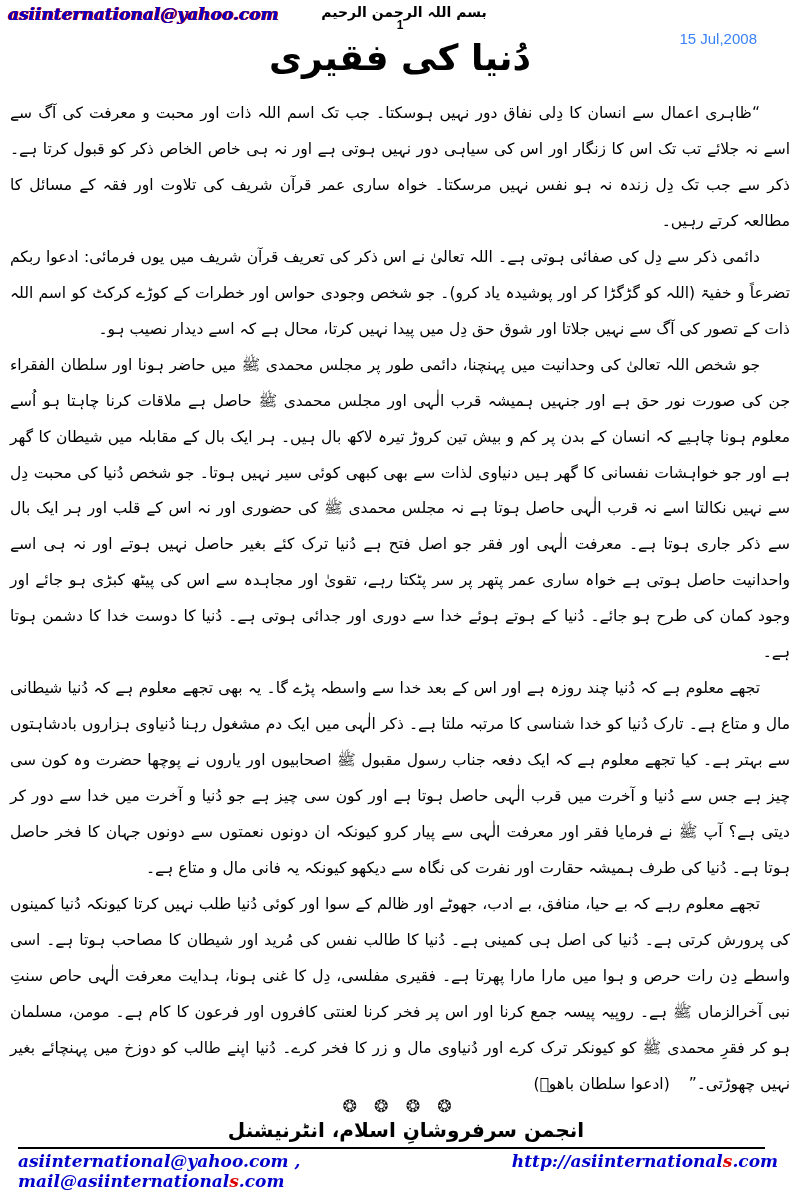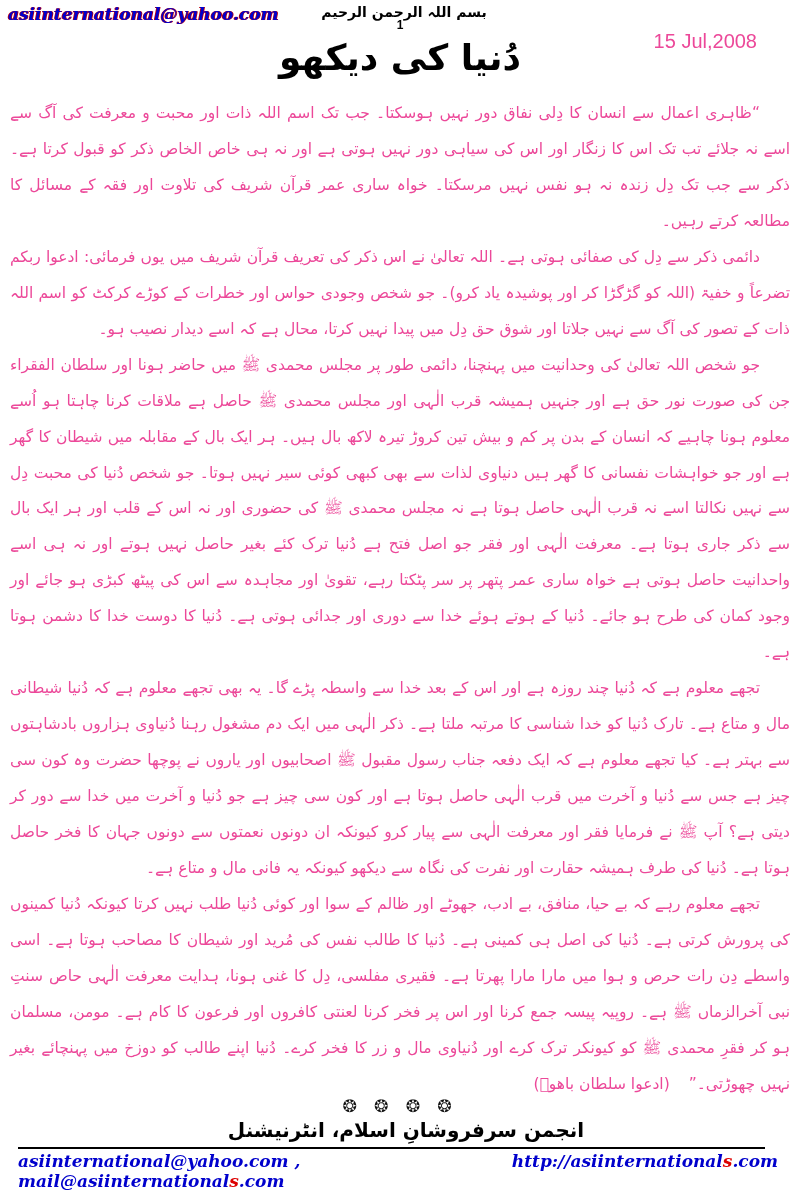--- a/index.html
+++ b/index.html
@@ -39,31 +39,31 @@
   }
   .doc-title {
     margin-top:6px;
     font-size:36px; font-weight:bold;
     direction:rtl;
     line-height:44px;
   }
   .date {
     position:absolute; top:30px; right:43px;
     font-family:"Liberation Sans", sans-serif;
-    font-size:20px;
-    color:#ec4899;
+    font-size:15px;
+    color:#3b82f6;
   }
   
   .body-text {
     position:absolute; top:96px; left:10px; right:10px;
     direction:rtl;
     text-align:justify;
     font-size:15.5px;
     line-height:2.32;
-    color:#ec4899;
+    color:#000000;
   }
   .body-text p { text-indent:30px; margin:0; }
   .attribution { white-space:nowrap; padding-right:14px; }
   
   .ornament-row {
     position:absolute; top:1096px; left:0; right:0;
     text-align:center;
     font-size:17px;
     letter-spacing:6px;
     color:#111;
@@ -93,21 +93,21 @@
 </head>
 <body>
 
 <div class="page">
 
   <a class="email-top" href="#">asiinternational@yahoo.com</a>
 
   <div class="center-stack">
     <div class="bismillah">بسم اللہ الرحمن الرحیم</div>
     <div class="page-num">1</div>
-    <div class="doc-title">دُنیا کی دیکھو</div>
+    <div class="doc-title">دُنیا کی فقیری</div>
   </div>
 
   <div class="date">15 Jul,2008</div>
 
   <div class="body-text">
     <p>“ظاہری اعمال سے انسان کا دِلی نفاق دور نہیں ہوسکتا۔ جب تک اسم اللہ ذات اور محبت و معرفت کی آگ سے اسے نہ جلائے تب تک اس کا زنگار اور اس کی سیاہی دور نہیں ہوتی ہے اور نہ ہی خاص الخاص ذکر کو قبول کرتا ہے۔ ذکر سے جب تک دِل زندہ نہ ہو نفس نہیں مرسکتا۔ خواہ ساری عمر قرآن شریف کی تلاوت اور فقہ کے مسائل کا مطالعہ کرتے رہیں۔</p>
     <p>دائمی ذکر سے دِل کی صفائی ہوتی ہے۔ اللہ تعالیٰ نے اس ذکر کی تعریف قرآن شریف میں یوں فرمائی: ادعوا ربکم تضرعاً و خفیۃ (اللہ کو گڑگڑا کر اور پوشیدہ یاد کرو)۔ جو شخص وجودی حواس اور خطرات کے کوڑے کرکٹ کو اسم اللہ ذات کے تصور کی آگ سے نہیں جلاتا اور شوق حق دِل میں پیدا نہیں کرتا، محال ہے کہ اسے دیدار نصیب ہو۔</p>
     <p>جو شخص اللہ تعالیٰ کی وحدانیت میں پہنچنا، دائمی طور پر مجلس محمدی ﷺ میں حاضر ہونا اور سلطان الفقراء جن کی صورت نور حق ہے اور جنہیں ہمیشہ قرب الٰہی اور مجلس محمدی ﷺ حاصل ہے ملاقات کرنا چاہتا ہو اُسے معلوم ہونا چاہیے کہ انسان کے بدن پر کم و بیش تین کروڑ تیرہ لاکھ بال ہیں۔ ہر ایک بال کے مقابلہ میں شیطان کا گھر ہے اور جو خواہشات نفسانی کا گھر ہیں دنیاوی لذات سے بھی کبھی کوئی سیر نہیں ہوتا۔ جو شخص دُنیا کی محبت دِل سے نہیں نکالتا اسے نہ قرب الٰہی حاصل ہوتا ہے نہ مجلس محمدی ﷺ کی حضوری اور نہ اس کے قلب اور ہر ایک بال سے ذکر جاری ہوتا ہے۔ معرفت الٰہی اور فقر جو اصل فتح ہے دُنیا ترک کئے بغیر حاصل نہیں ہوتے اور نہ ہی اسے واحدانیت حاصل ہوتی ہے خواہ ساری عمر پتھر پر سر پٹکتا رہے، تقویٰ اور مجاہدہ سے اس کی پیٹھ کبڑی ہو جائے اور وجود کمان کی طرح ہو جائے۔ دُنیا کے ہوتے ہوئے خدا سے دوری اور جدائی ہوتی ہے۔ دُنیا کا دوست خدا کا دشمن ہوتا ہے۔</p>
     <p>تجھے معلوم ہے کہ دُنیا چند روزہ ہے اور اس کے بعد خدا سے واسطہ پڑے گا۔ یہ بھی تجھے معلوم ہے کہ دُنیا شیطانی مال و متاع ہے۔ تارک دُنیا کو خدا شناسی کا مرتبہ ملتا ہے۔ ذکر الٰہی میں ایک دم مشغول رہنا دُنیاوی ہزاروں بادشاہتوں سے بہتر ہے۔ کیا تجھے معلوم ہے کہ ایک دفعہ جناب رسول مقبول ﷺ اصحابیوں اور یاروں نے پوچھا حضرت وہ کون سی چیز ہے جس سے دُنیا و آخرت میں قرب الٰہی حاصل ہوتا ہے اور کون سی چیز ہے جو دُنیا و آخرت میں خدا سے دور کر دیتی ہے؟ آپ ﷺ نے فرمایا فقر اور معرفت الٰہی سے پیار کرو کیونکہ ان دونوں نعمتوں سے دونوں جہان کا فخر حاصل ہوتا ہے۔ دُنیا کی طرف ہمیشہ حقارت اور نفرت کی نگاہ سے دیکھو کیونکہ یہ فانی مال و متاع ہے۔</p>
     <p>

